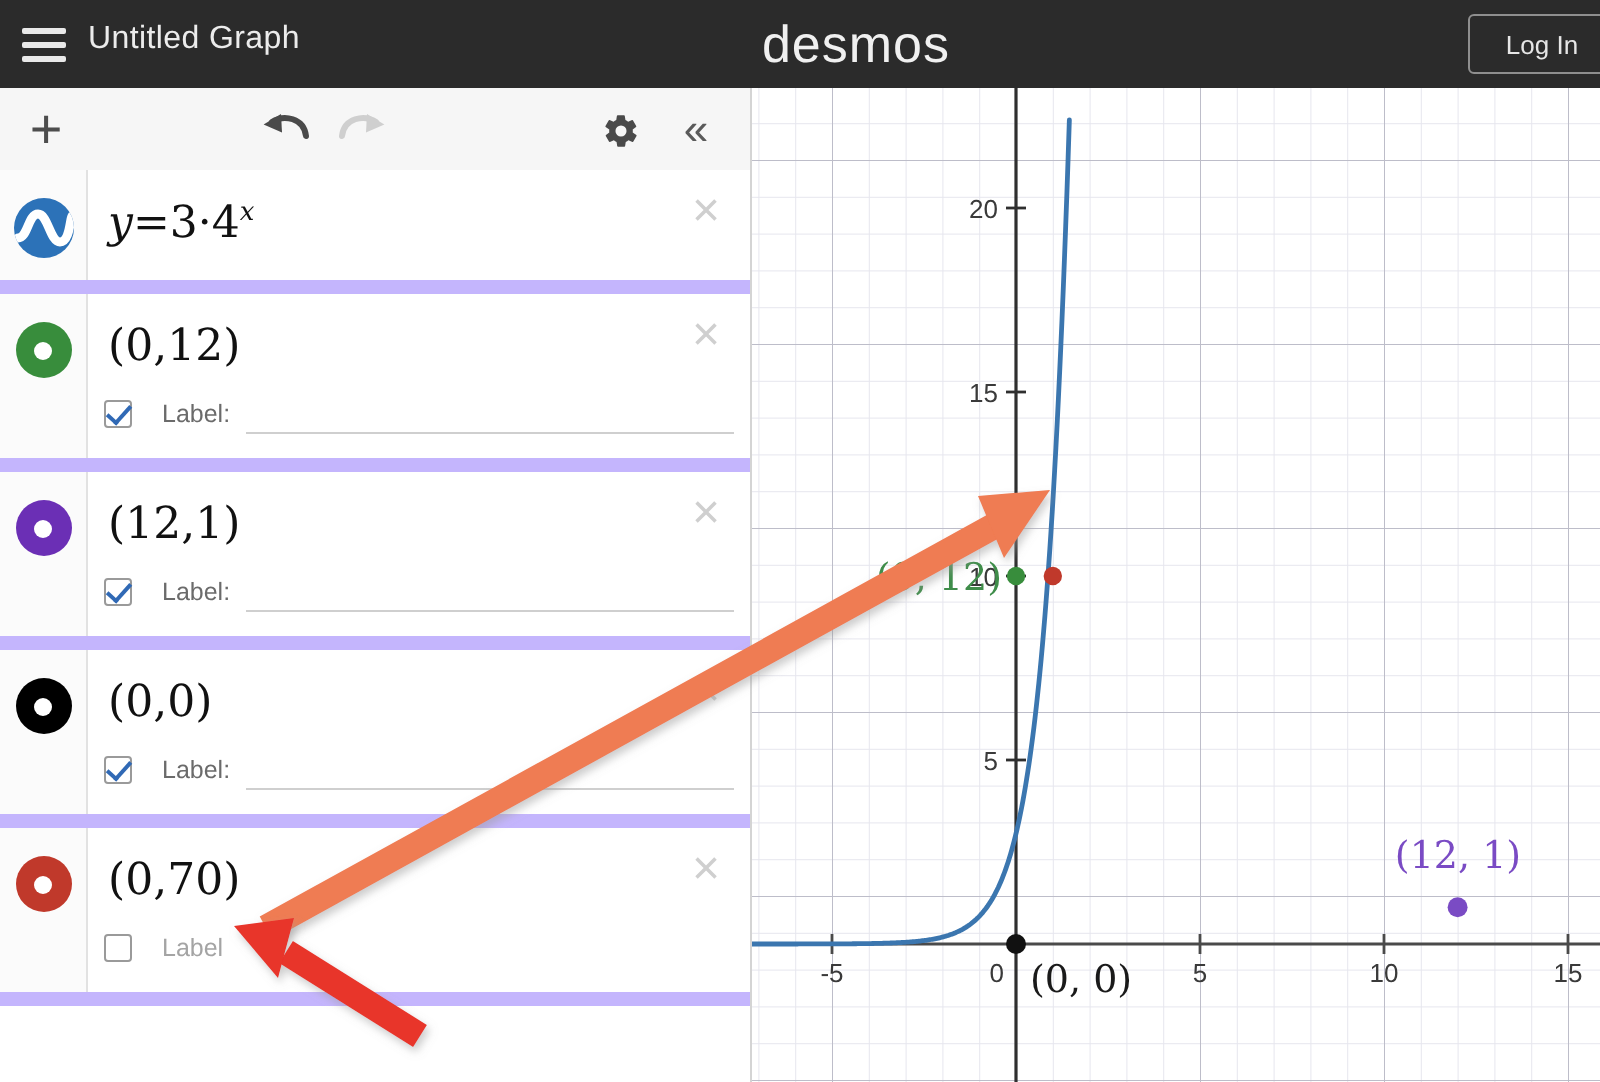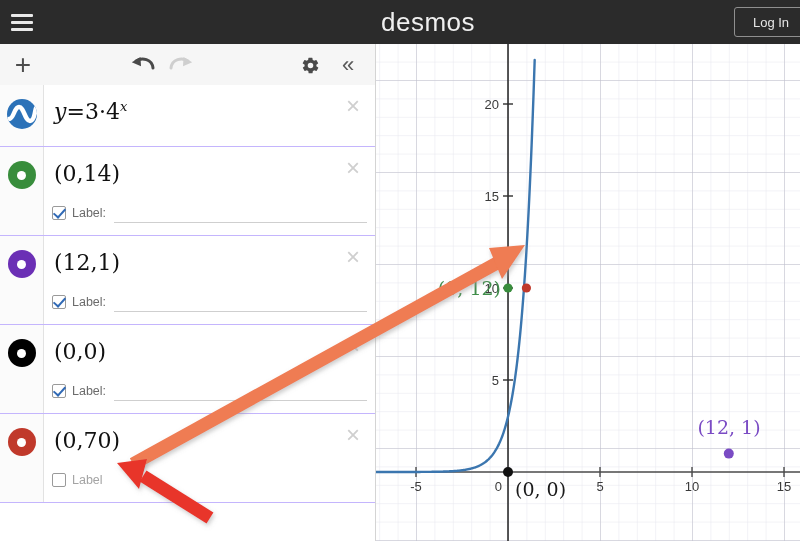--- a/index.html
+++ b/index.html
@@ -69,21 +69,21 @@
   }
   .tb-collapse{
     position:absolute;left:335px;top:8px;width:26px;height:26px;
     display:flex;align-items:center;justify-content:center;cursor:pointer;
     color:#5a5a5a;font-size:22px;line-height:1;
   }
 
   .expr-list{position:absolute;left:0;top:41px;width:375px;height:456px;}
   .expr-row{
     position:relative;width:375px;box-sizing:border-box;
-    border-bottom:1px solid #c4b5fd;background:#fff;
+    border-bottom:7px solid #c4b5fd;background:#fff;
   }
   .expr-row.h-small{height:62px;}
   .expr-row.h-big{height:89px;}
   .expr-tab{
     position:absolute;left:0;top:0;width:44px;height:100%;
     background:#fbfbfb;border-right:1px solid #e2e2e2;
     display:flex;align-items:flex-start;justify-content:center;
     padding-top:14px;box-sizing:border-box;cursor:pointer;
   }
   .dot-icon{
@@ -117,21 +117,21 @@
   .cbox{
     width:14px;height:14px;box-sizing:border-box;
     border:1px solid #9a9a9a;border-radius:2px;background:#fff;
     position:relative;cursor:pointer;flex:0 0 auto;
   }
   .cbox.checked:after{
     content:"";position:absolute;left:3px;top:-1px;width:5px;height:10px;
     border:solid #3069b5;border-width:0 2.6px 2.6px 0;transform:rotate(42deg);
   }
   .label-text{
-    margin-left:6px;font-size:12.5px;color:#6b6b6b;white-space:nowrap;
+    margin-left:15px;font-size:12.5px;color:#6b6b6b;white-space:nowrap;
   }
   .label-text.off{color:#a4a4a4;}
   .label-input{
     flex:1 1 auto;margin-left:8px;height:16px;
     border:0;border-bottom:1px solid #cfcfcf;background:transparent;
     font-size:12px;color:#333;outline:none;min-width:0;
   }
 
   
   .graph{
@@ -153,20 +153,21 @@
 <body>
 
 <div id="app">
 
   <div class="topbar">
     <div class="hamburger">
       <span></span>
       <span></span>
       <span></span>
     </div>
+    <div class="graph-title">Untitled Graph</div>
     <div class="desmos-logo">
       <span>desmos</span>
     </div>
     <div class="login-btn">Log In</div>
   </div>
 
   <div class="panel">
 
     <div class="panel-toolbar">
       <div class="tb-plus">+</div>
@@ -212,21 +213,21 @@
         </div>
       </div>
 
       <div class="expr-row h-big">
         <div class="expr-tab">
           <div class="dot-icon" style="background:#388d3c">
               <i></i>
             </div>
         </div>
         <div class="expr-body">
-          <div class="expr-math">(0,14)</div>
+          <div class="expr-math">(0,12)</div>
           <div class="expr-close">×</div>
           <div class="label-row">
             <div class="cbox checked"></div>
             <div class="label-text">Label:</div>
             <input class="label-input" type="text" value="" style="">
           </div>
         </div>
       </div>
 
       <div class="expr-row h-big">

